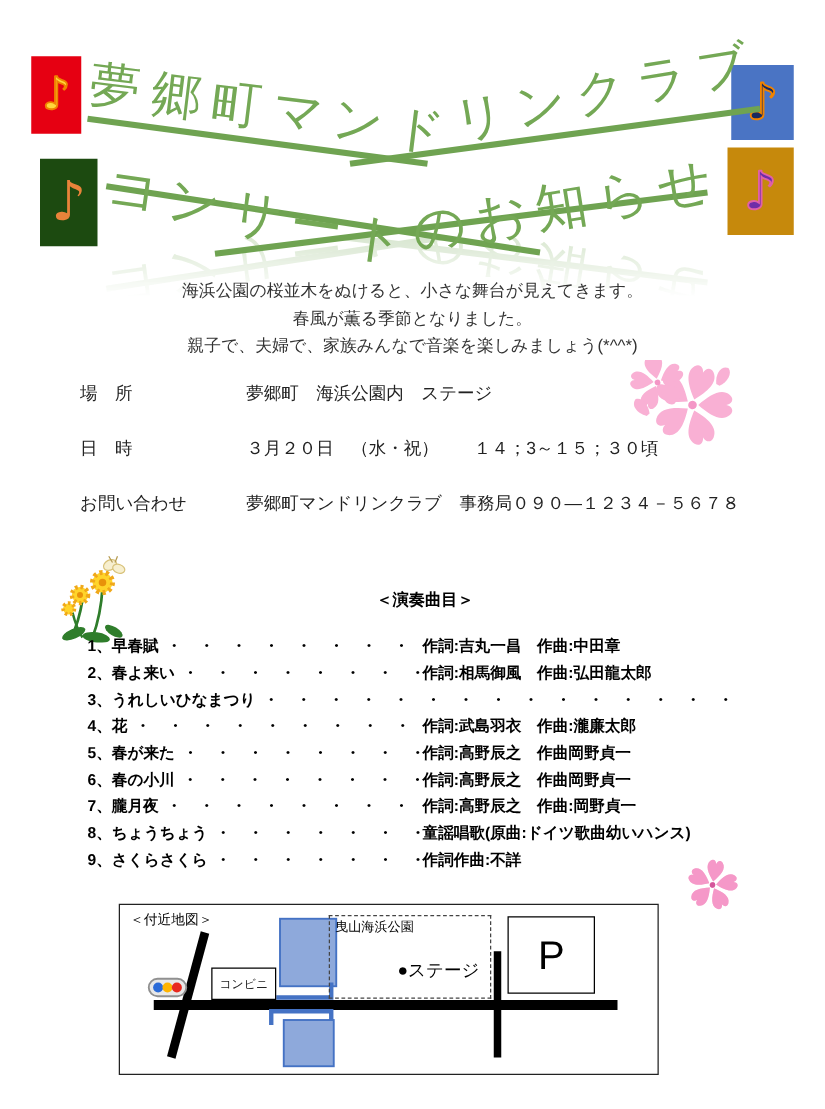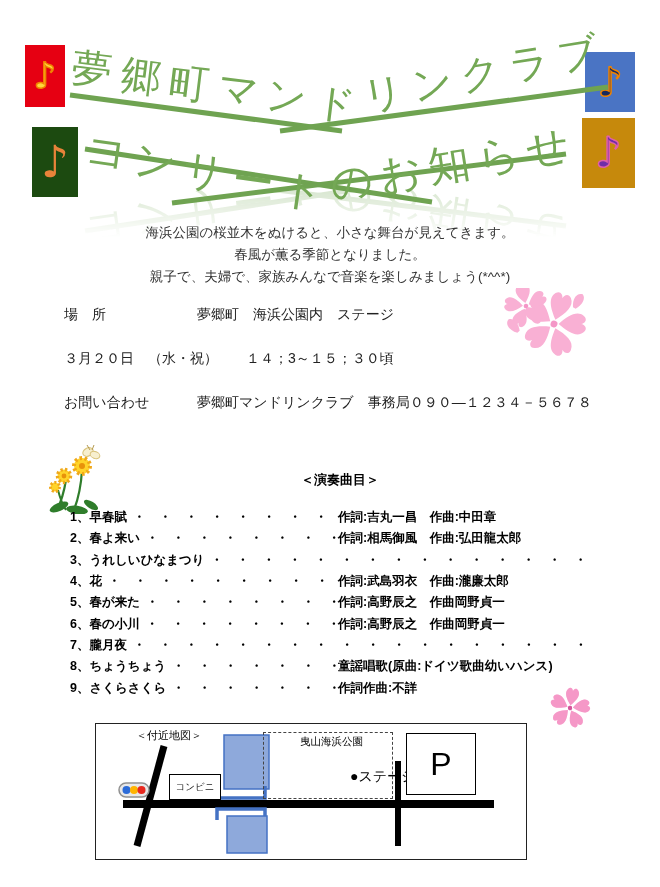--- a/index.html
+++ b/index.html
@@ -56,21 +56,21 @@
   .song-row .ttl{white-space:pre;flex:none;}
   .song-row .dots{flex:1 1 auto;overflow:hidden;white-space:nowrap;letter-spacing:5px;
                   font-weight:bold;padding:0 6px;color:#000;}
   .song-row .credit{flex:none;width:266px;white-space:pre;}
 
   
   .deco{position:absolute;pointer-events:none;}
 
   
   .map{position:absolute;left:95px;top:723px;width:430px;height:135px;border:1.5px solid #222;background:#fff;}
-  .map .maplabel{position:absolute;font-size:11px;color:#000;white-space:pre;margin-left:32px;}
+  .map .maplabel{position:absolute;font-size:11px;color:#000;white-space:pre;}
   .map .heading{left:8px;top:4px;}
   .map .park{left:172px;top:11px;font-size:10.5px;}
   .map .stage{left:222px;top:44px;font-size:14px;}
   .map .store{position:absolute;left:73px;top:50px;width:50px;height:24px;border:1px solid #000;background:#fff;
               display:flex;align-items:center;justify-content:center;font-size:9.5px;white-space:pre;}
   .map .dashedbox{position:absolute;left:167px;top:8px;width:128px;height:65px;border:1px dashed #444;}
   .map .pbox{position:absolute;left:310px;top:9px;width:68px;height:60px;border:1.5px solid #000;background:#fff;
              display:flex;align-items:center;justify-content:center;font-size:32px;color:#000;}
   .map svg{position:absolute;left:0;top:0;}
 </style>
@@ -154,20 +154,21 @@
     <div>春風が薫る季節となりました。</div>
     <div>親子で、夫婦で、家族みんなで音楽を楽しみましょう(*^^*)</div>
   </div>
 
   <div class="details">
     <div class="detail-row">
       <span class="lbl">場　所</span>
       <span class="val">夢郷町　海浜公園内　ステージ</span>
     </div>
     <div class="detail-row">
+      <span class="lbl">日　時</span>
       <span class="val">３月２０日　（水・祝）　　１４；3～１５；３０頃</span>
     </div>
     <div class="detail-row">
       <span class="lbl">お問い合わせ</span>
       <span class="val">夢郷町マンドリンクラブ　事務局０９０―１２３４－５６７８</span>
     </div>
   </div>
 
   <svg class="deco" style="left:500px;top:288px;" width="100" height="70" viewBox="0 0 100 70">
     <defs>
@@ -240,20 +241,21 @@
     <div class="song-row">
       <span class="no">6、</span>
         <span class="ttl">春の小川</span>
       <span class="dots">・ ・ ・ ・ ・ ・ ・ ・ ・ ・ ・ ・ ・ ・ ・ ・ ・ ・ ・ ・</span>
       <span class="credit">作詞:高野辰之　作曲岡野貞一</span>
     </div>
     <div class="song-row">
       <span class="no">7、</span>
         <span class="ttl">朧月夜</span>
       <span class="dots">・ ・ ・ ・ ・ ・ ・ ・ ・ ・ ・ ・ ・ ・ ・ ・ ・ ・ ・ ・</span>
+      <span class="credit">作詞:高野辰之　作曲:岡野貞一</span>
     </div>
     <div class="song-row">
       <span class="no">8、</span>
         <span class="ttl">ちょうちょう</span>
       <span class="dots">・ ・ ・ ・ ・ ・ ・ ・ ・ ・ ・ ・ ・ ・ ・ ・ ・ ・ ・ ・</span>
       <span class="credit">童謡唱歌(原曲:ドイツ歌曲幼いハンス)</span>
     </div>
     <div class="song-row">
       <span class="no">9、</span>
         <span class="ttl">さくらさくら</span>

